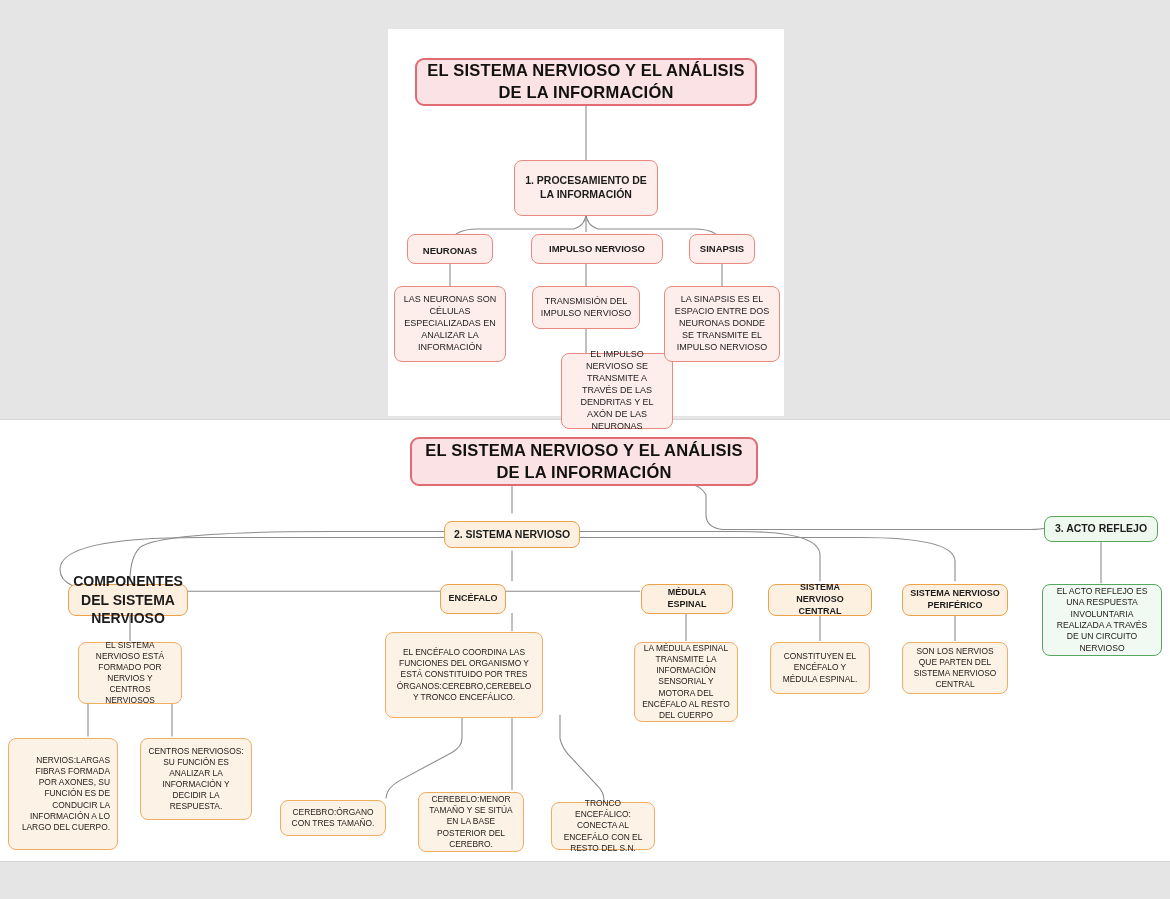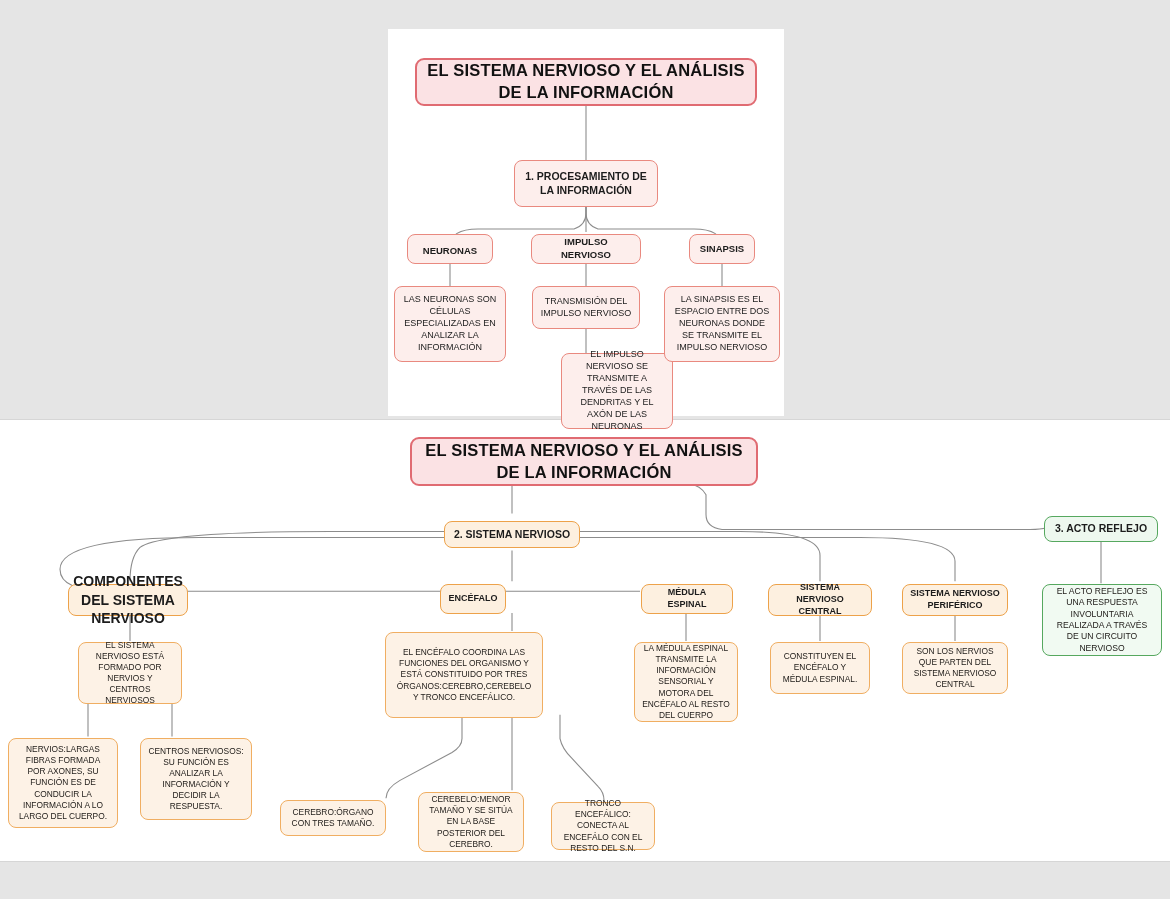--- a/index.html
+++ b/index.html
@@ -111,32 +111,32 @@
 
       <line x1="198" y1="300" x2="198" y2="324"></line>
 
       <line x1="334" y1="235" x2="334" y2="257"></line>
     </svg>
 
     <div class="node n-title" style="left:27px; top:29px; width:342px; height:48px; font-size:16.5px;">
       <span>EL SISTEMA NERVIOSO Y EL ANÁLISIS DE LA INFORMACIÓN</span>
     </div>
 
-    <div class="node n-pink-head" style="left:126px; top:131px; width:144px; height:47px; font-size:10.5px;">
+    <div class="node n-pink-head" style="left:126px; top:131px; width:144px; height:56px; font-size:10.5px;">
       <span>1. PROCESAMIENTO DE LA INFORMACIÓN</span>
     </div>
 
     <div class="node n-pink-head" style="left:19px; top:205px; width:86px; height:30px; font-size:9.5px;align-items:flex-end;">
       <span>NEURONAS</span>
     </div>
     <div class="node n-pink" style="left:6px; top:257px; width:112px; height:76px; font-size:9px;">
       <span>LAS NEURONAS SON CÉLULAS ESPECIALIZADAS EN ANALIZAR LA INFORMACIÓN</span>
     </div>
 
-    <div class="node n-pink-head" style="left:143px; top:205px; width:110px; height:30px; font-size:9.5px;">
+    <div class="node n-pink-head" style="left:143px; top:205px; width:132px; height:30px; font-size:9.5px;">
       <span>IMPULSO NERVIOSO</span>
     </div>
     <div class="node n-pink" style="left:144px; top:257px; width:108px; height:43px; font-size:9px;">
       <span>TRANSMISIÓN DEL IMPULSO NERVIOSO</span>
     </div>
     <div class="node n-pink" style="left:142px; top:324px; width:112px; height:76px; font-size:9px;margin-left:31px;">
       <span>EL IMPULSO NERVIOSO SE TRANSMITE A TRAVÉS DE LAS DENDRITAS Y EL AXÓN DE LAS NEURONAS</span>
     </div>
 
     <div class="node n-pink-head" style="left:301px; top:205px; width:66px; height:30px; font-size:9.5px;">
@@ -199,21 +199,21 @@
     <div class="node n-green" style="left:1042px; top:164px; width:120px; height:72px; font-size:8.6px;">
       <span>EL ACTO REFLEJO ES UNA RESPUESTA INVOLUNTARIA REALIZADA A TRAVÉS DE UN CIRCUITO NERVIOSO</span>
     </div>
 
     <div class="node n-orange-head" style="left:68px; top:164px; width:120px; height:32px; font-size:14px;">
       <span>COMPONENTES DEL SISTEMA NERVIOSO</span>
     </div>
     <div class="node n-orange" style="left:78px; top:222px; width:104px; height:62px; font-size:8.4px;">
       <span>EL SISTEMA NERVIOSO ESTÁ FORMADO POR NERVIOS Y CENTROS NERVIOSOS</span>
     </div>
-    <div class="node n-orange" style="left:8px; top:318px; width:110px; height:90px; font-size:8.4px;">
+    <div class="node n-orange" style="left:8px; top:318px; width:110px; height:112px; font-size:8.4px;text-align:right;">
       <span>NERVIOS:LARGAS FIBRAS FORMADA POR AXONES, SU FUNCIÓN ES DE CONDUCIR LA INFORMACIÓN A LO LARGO DEL CUERPO.</span>
     </div>
     <div class="node n-orange" style="left:140px; top:318px; width:112px; height:82px; font-size:8.4px;">
       <span>CENTROS NERVIOSOS: SU FUNCIÓN ES ANALIZAR LA INFORMACIÓN Y DECIDIR LA RESPUESTA.</span>
     </div>
 
     <div class="node n-orange-head" style="left:440px; top:164px; width:66px; height:30px; font-size:9px;">
       <span>ENCÉFALO</span>
     </div>
     <div class="node n-orange" style="left:385px; top:212px; width:158px; height:86px; font-size:8.4px;">

